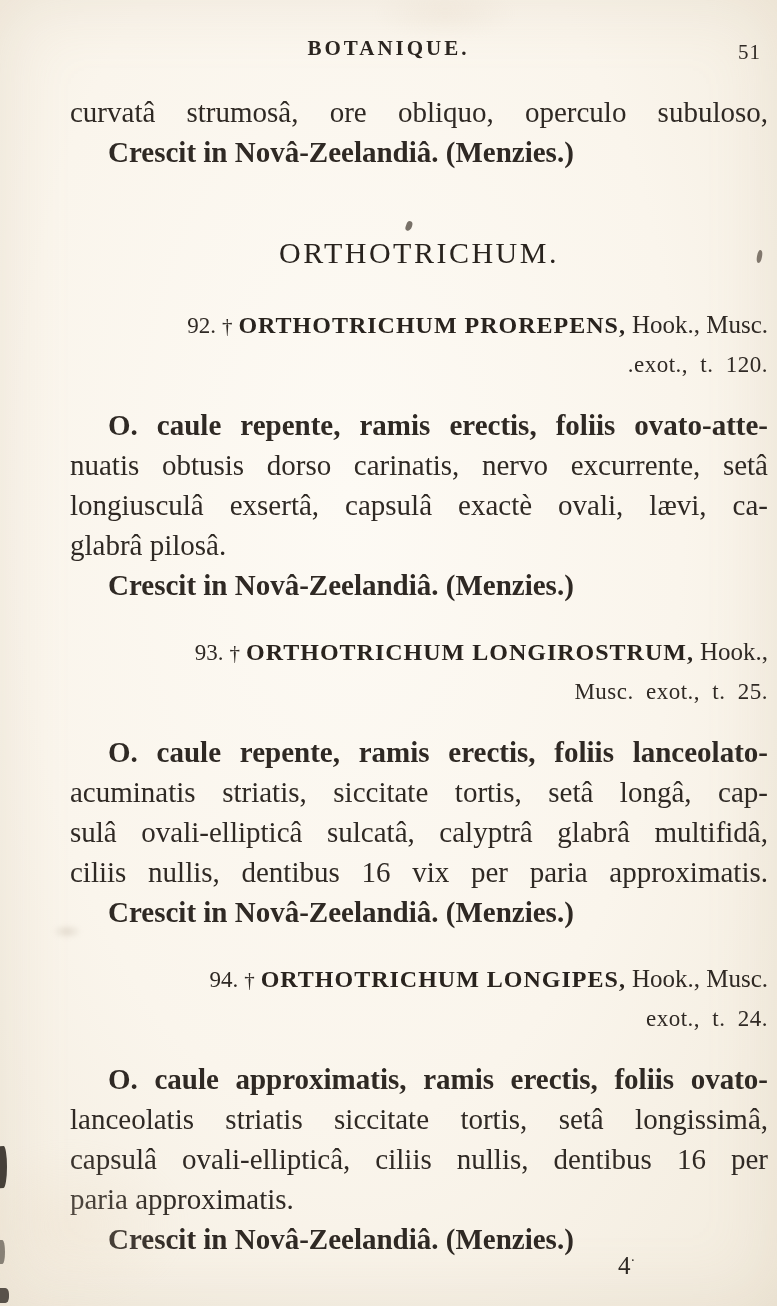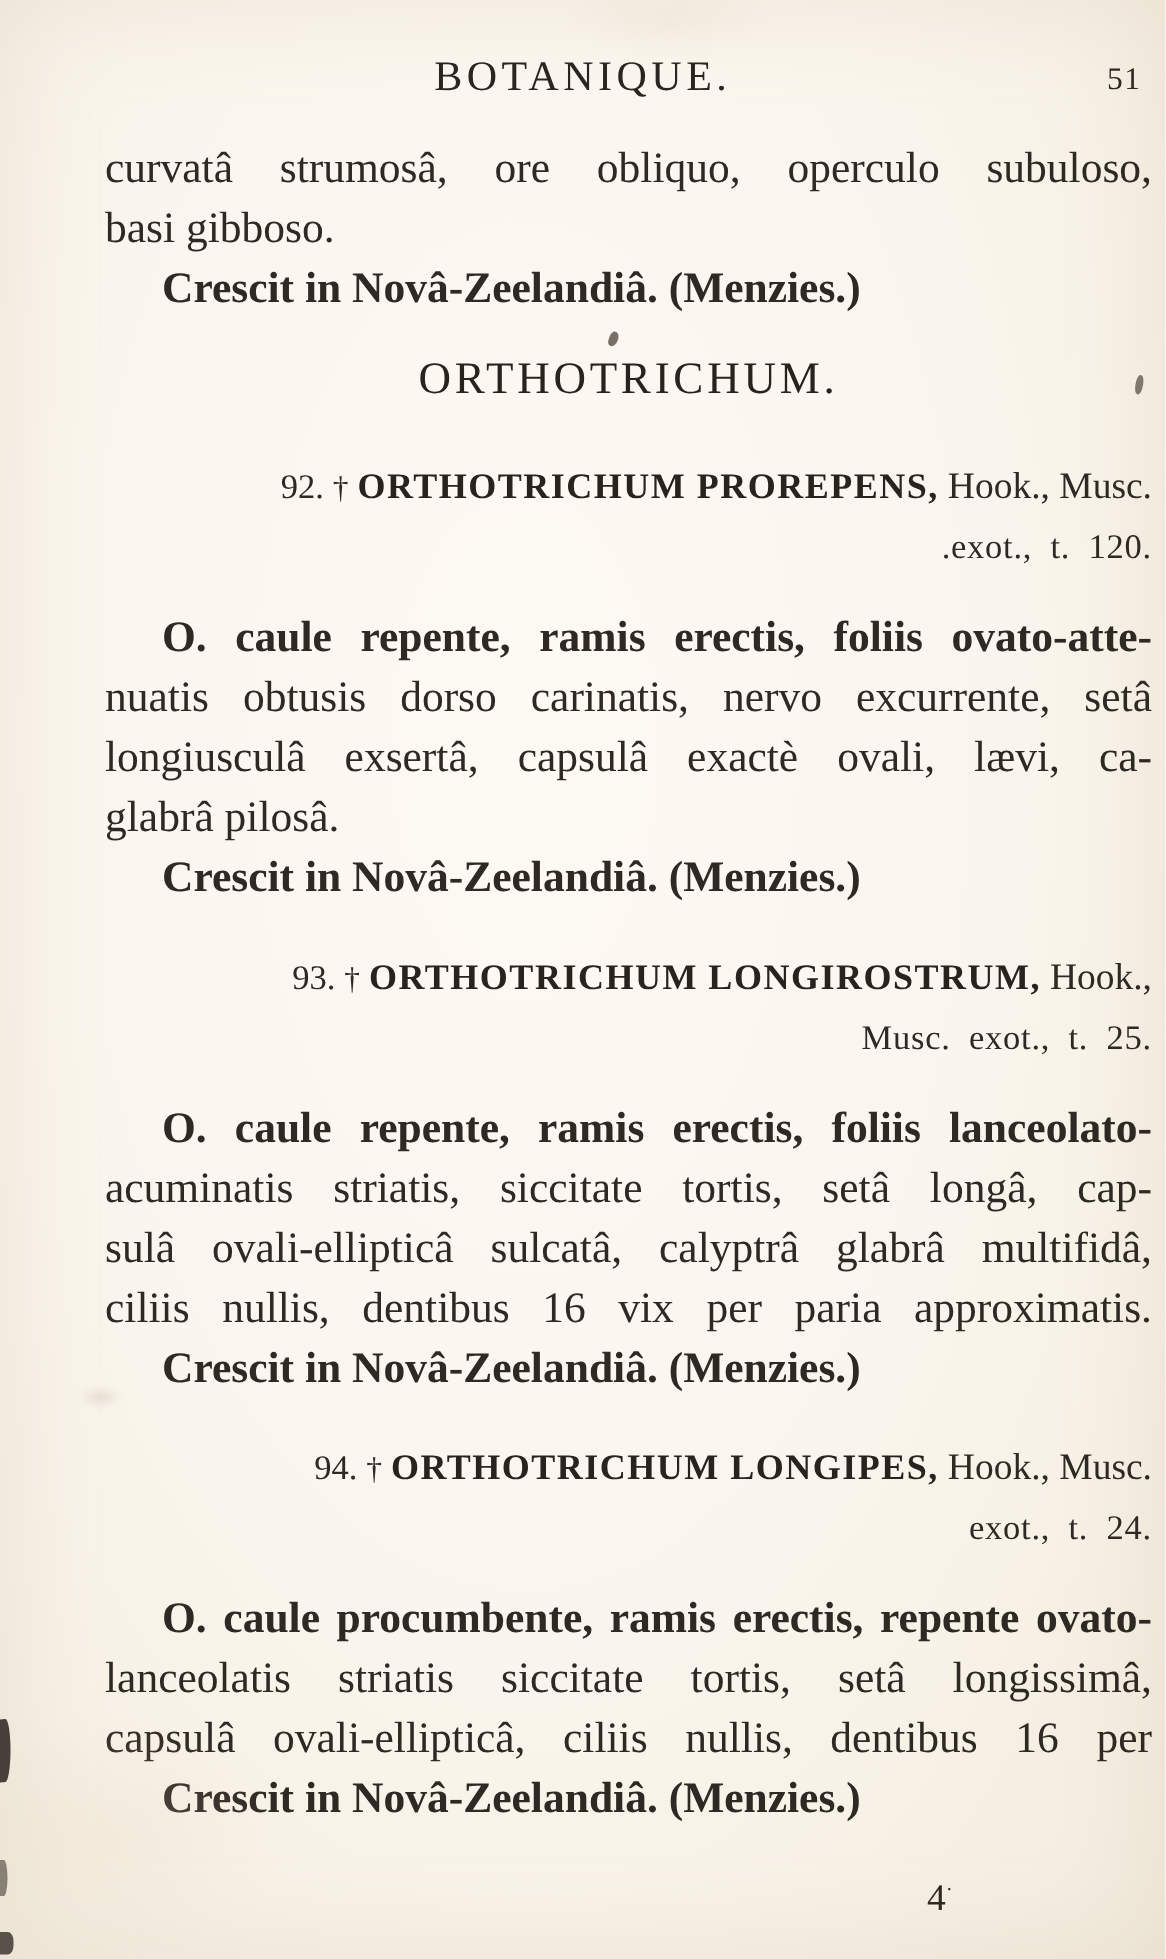--- a/index.html
+++ b/index.html
@@ -7,21 +7,21 @@
     position:relative; width:777px; height:1306px; overflow:hidden;
     background: radial-gradient(ellipse at 45% 38%, #fdfaf4 0%, #faf5ec 55%, #f2ebdd 100%);
     box-shadow: inset 0 0 70px rgba(190,170,140,.20);
     font-family: "Liberation Serif", "DejaVu Serif", serif;
     color:#2f2924;
   }
   .block { position:absolute; left:70px; width:698px; }
 
   
   .running-title { position:absolute; left:0; right:0; top:36px; text-align:center;
-    font-size:28px; letter-spacing:3px; color:#2b2520; }
+    font-size:21px; letter-spacing:3px; color:#2b2520;font-weight:bold; }
   .page-number { position:absolute; right:16px; top:40px; font-size:21px; letter-spacing:1px; }
 
   
   .bodytxt { font-size:29px; line-height:40px; }
   .jl { text-align:justify; text-align-last:justify; }
   .indent { padding-left:38px;font-weight:bold; }
 
   
   .genus { top:236px; text-align:center; font-size:30px; font-weight:400;
     letter-spacing:2.5px; color:#29231e; }
@@ -59,21 +59,20 @@
 </head>
 <body>
 
 <div class="page">
 
   <div class="running-title">BOTANIQUE.</div>
   <div class="page-number">51</div>
 
   <div class="block bodytxt" style="top:92px;">
     <div class="jl">curvatâ strumosâ, ore obliquo, operculo subuloso,</div>
-    <div>basi gibboso.</div>
     <div class="indent">Crescit in Novâ-Zeelandiâ. (Menzies.)</div>
   </div>
 
   <div class="block genus">ORTHOTRICHUM.</div>
 
   <div class="block" style="top:306px;">
     <div class="ehdr">
       <span class="e-num">92.</span><span class="e-dagger">†</span><span class="e-name">ORTHOTRICHUM PROREPENS,</span><span class="e-auth">Hook., Musc.</span>
       <div class="e-cite">.exot., t. 120.</div>
     </div>
@@ -99,23 +98,24 @@
       <div class="indent">Crescit in Novâ-Zeelandiâ. (Menzies.)</div>
     </div>
   </div>
 
   <div class="block" style="top:960px;">
     <div class="ehdr">
       <span class="e-num">94.</span><span class="e-dagger">†</span><span class="e-name">ORTHOTRICHUM LONGIPES,</span><span class="e-auth">Hook., Musc.</span>
       <div class="e-cite">exot., t. 24.</div>
     </div>
     <div class="desc bodytxt">
-      <div class="jl indent">O. caule procumbente, ramis erectis, repente ovato-</div>
+      <div class="jl indent">O. caule approximatis, ramis erectis, foliis ovato-</div>
       <div class="jl">lanceolatis striatis siccitate tortis, setâ longissimâ,</div>
       <div class="jl">capsulâ ovali-ellipticâ, ciliis nullis, dentibus 16 per</div>
+      <div>paria approximatis.</div>
       <div class="indent">Crescit in Novâ-Zeelandiâ. (Menzies.)</div>
     </div>
   </div>
 
   <div class="sig"><span>4</span><sup>·</sup></div>
 
   <div class="artifact stain-top"></div>
   <div class="artifact stain-bl"></div>
   <div class="artifact speck-comma"></div>
   <div class="artifact speck-right"></div>

